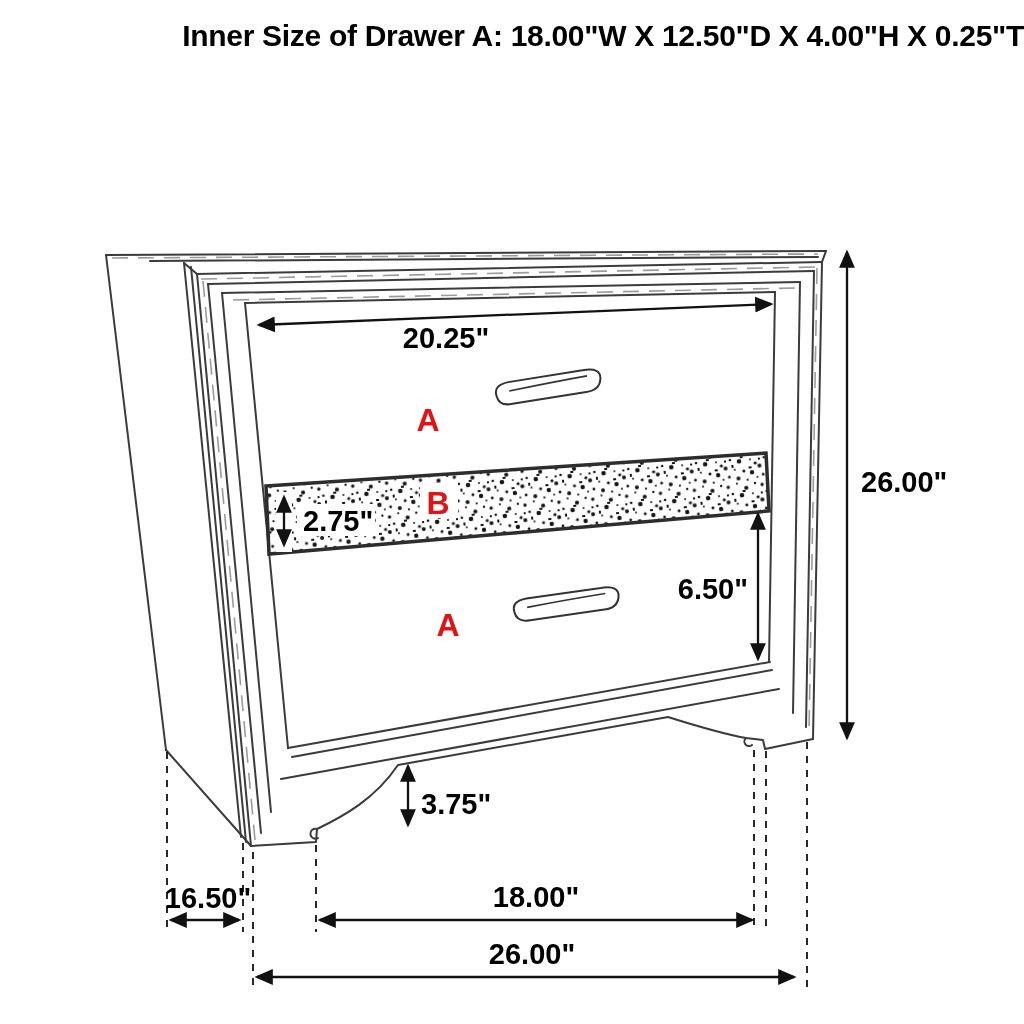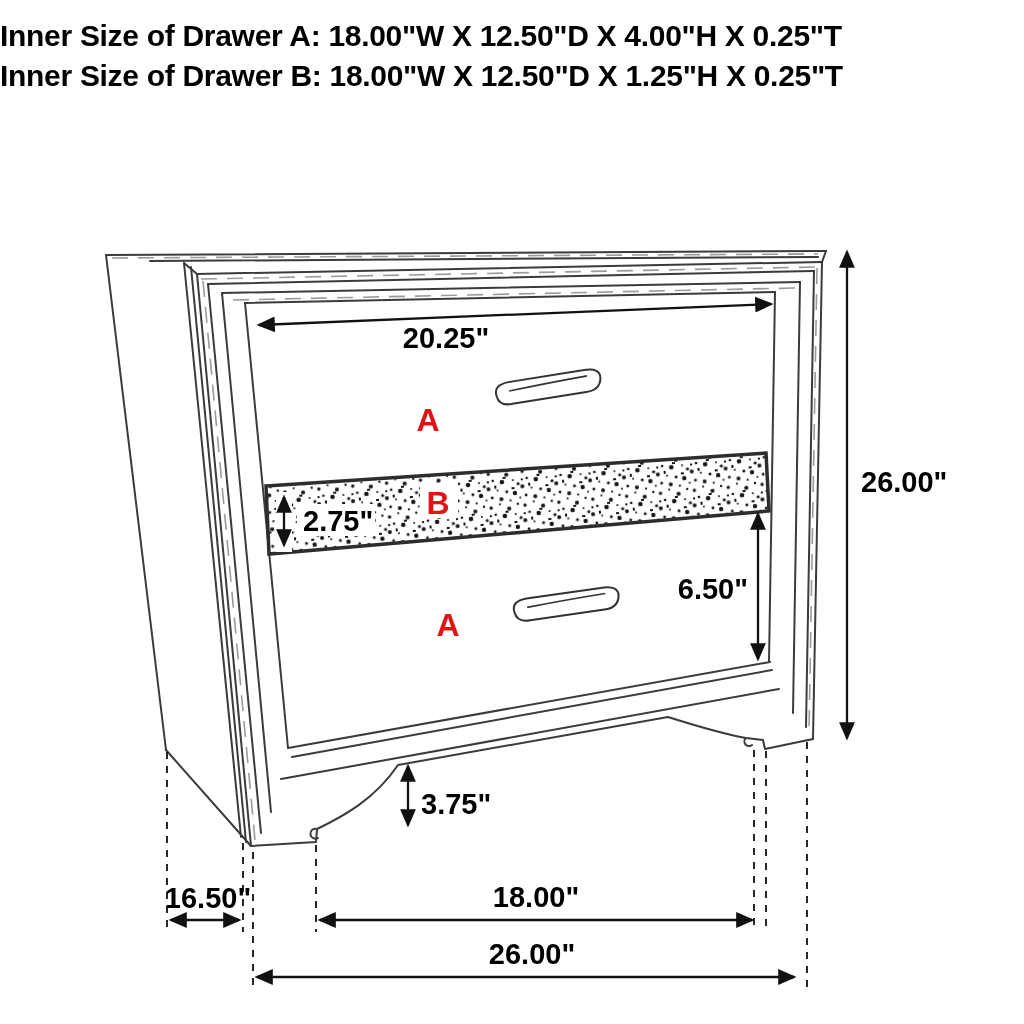--- a/index.html
+++ b/index.html
@@ -1,39 +1,38 @@
 <!DOCTYPE html>
 <html><head>
 <meta charset="utf-8">
 <style>
   html,body{margin:0;padding:0;background:#ffffff;}
   .page{position:relative;width:1024px;height:1024px;background:#fff;overflow:hidden;
         font-family:"Liberation Sans","DejaVu Sans",sans-serif;}
-  .hdr{position:absolute;top:16px;left:0;width:1024px;text-align:left;
+  .hdr{position:absolute;top:16px;left:0;width:1024px;text-align:right;
        font-weight:bold;font-size:30px;line-height:40px;color:#000;letter-spacing:-0.3px;}
   svg{position:absolute;left:0;top:0;}
   .ln{stroke:#3b3b3b;stroke-width:2;fill:none;stroke-linecap:round;stroke-linejoin:round;}
   .sketch{stroke:#9b9b9b;stroke-width:1.6;fill:none;stroke-dasharray:16 10;}
   .guide{stroke:#111;stroke-width:1.8;fill:none;stroke-dasharray:7 7;}
   .dim{stroke:#111;stroke-width:2.3;fill:none;}
   .dimtxt{font-family:"Liberation Sans","DejaVu Sans",sans-serif;font-weight:bold;
           font-size:29px;fill:#000;}
   .redtxt{font-family:"Liberation Sans","DejaVu Sans",sans-serif;font-weight:bold;
           font-size:32px;}
   .halo{fill:#fff;}
   .handle{stroke:#333;stroke-width:2;fill:#fff;stroke-linejoin:round;}
 </style>
 </head>
 <body>
 
 <div class="page">
 
   <div class="hdr">
     <div>Inner Size of Drawer A: 18.00"W X 12.50"D X 4.00"H X 0.25"T</div>
-    <div>Inner Size of Drawer B: 18.00"W X 12.50"D X 1.25"H X 0.25"T</div>
   </div>
 
   <svg width="1024" height="1024" viewBox="0 0 1024 1024">
     <defs>
       <marker id="ah" viewBox="0 0 10 10" refX="8.6" refY="5" markerWidth="8" markerHeight="8" orient="auto-start-reverse">
         <path d="M0,0.7 L10,5 L0,9.3 Z" fill="#111"></path>
       </marker>
       <pattern id="speck" width="34" height="34" patternUnits="userSpaceOnUse" patternTransform="rotate(-5)">
         <circle cx="3" cy="5" r="1.7" fill="#161616"></circle>
         <circle cx="12" cy="2" r="1.1" fill="#161616"></circle>

